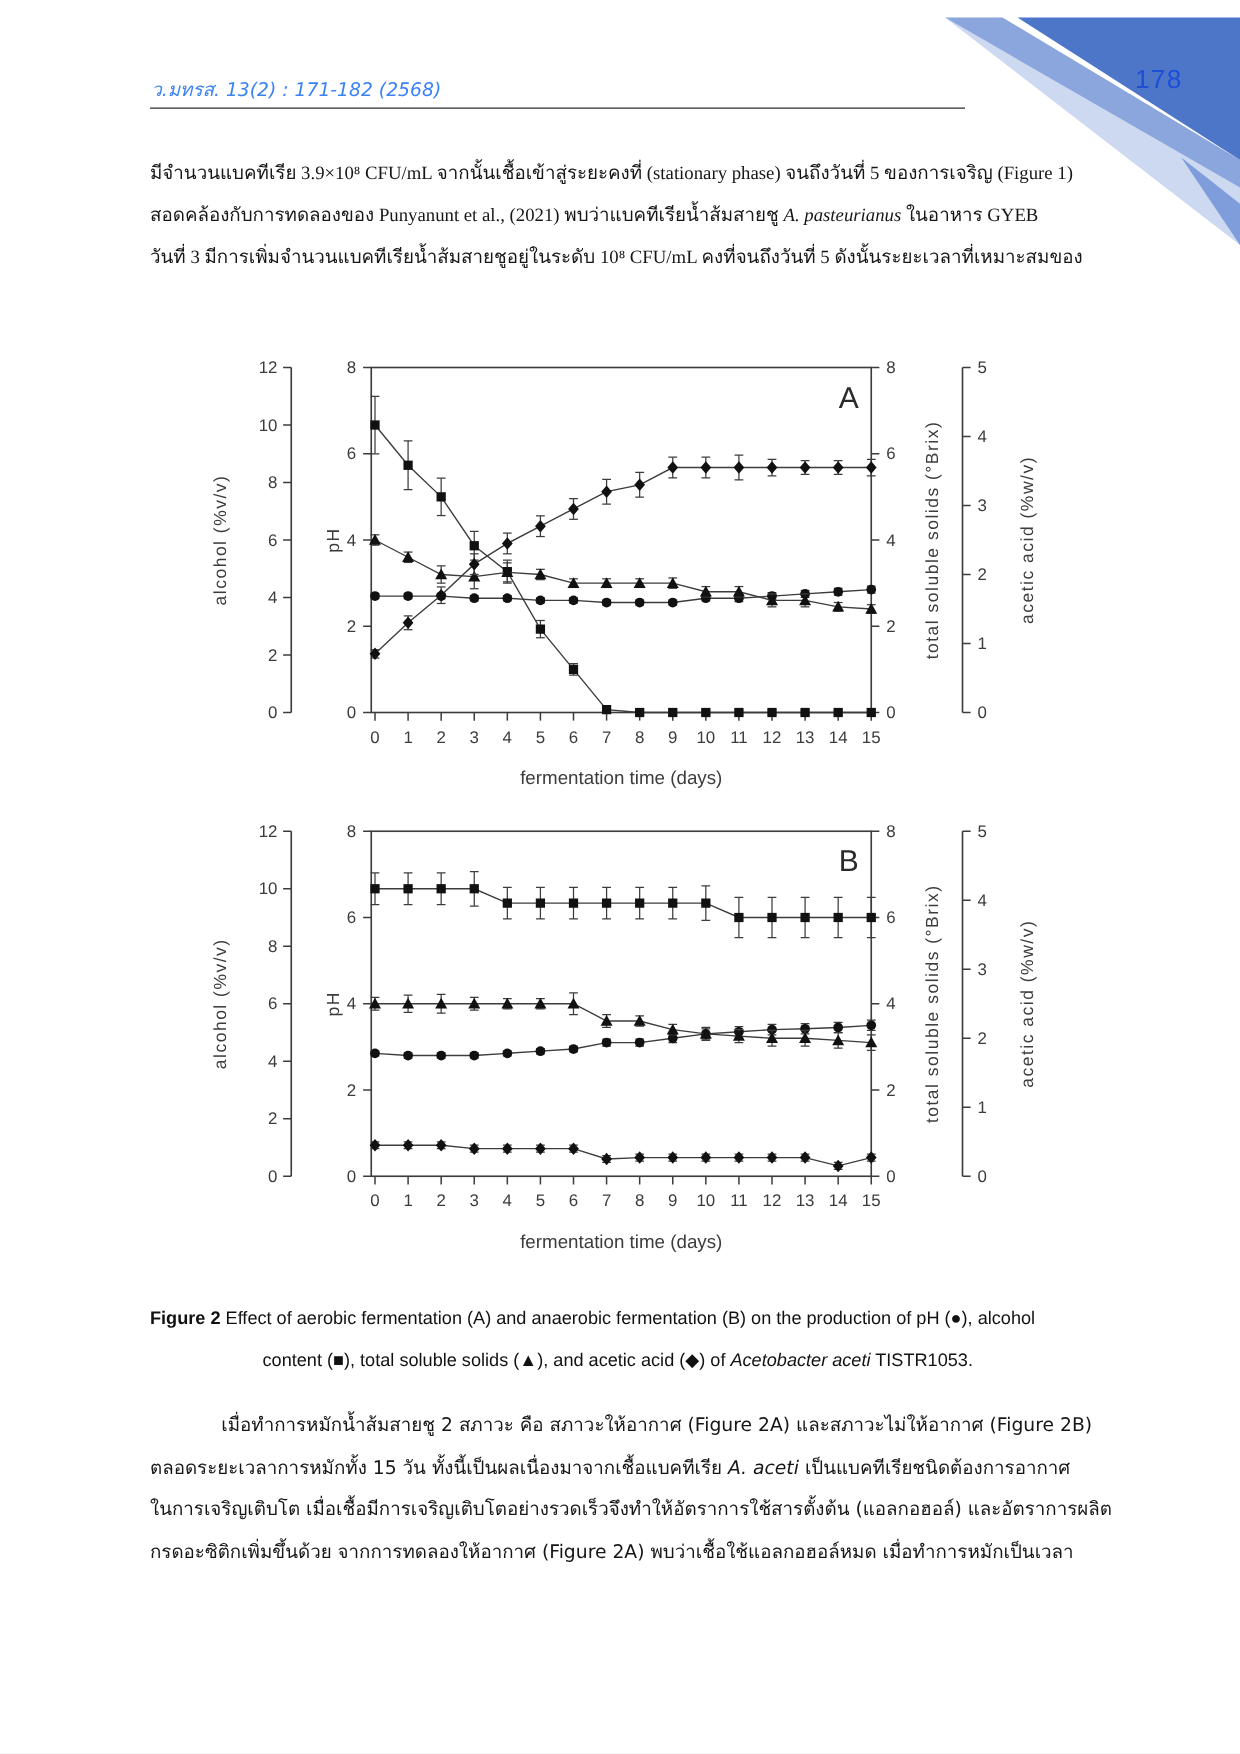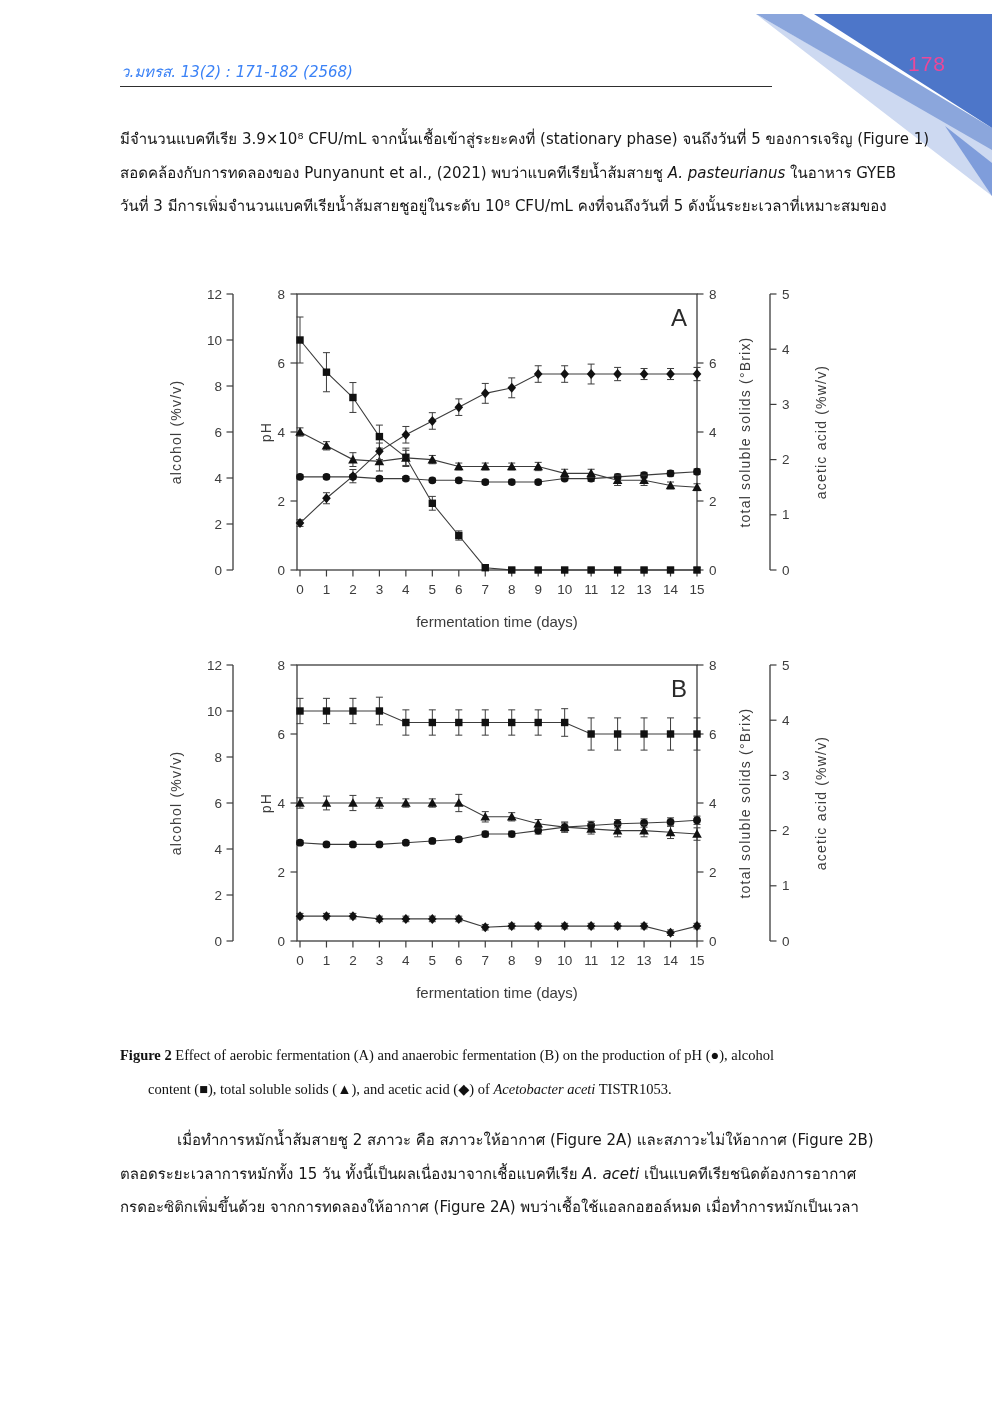--- a/index.html
+++ b/index.html
@@ -4,37 +4,37 @@
 <style>
   html,body{margin:0;padding:0;background:#e8e8e8;}
   .page{position:relative;width:992px;height:1403px;background:#ffffff;margin:0 auto;
         font-family:"DejaVu Sans",sans-serif;color:#1c1c1c;overflow:hidden;}
   
   .journal-ref{position:absolute;left:121px;top:60px;font-size:15px;font-style:italic;color:#3b82f6;}
   .header-rule{position:absolute;left:120px;top:86px;width:652px;border-top:1.6px solid #2e2e2e;}
   
   .corner{position:absolute;top:0;right:0;width:252px;height:200px;}
   .corner svg{position:absolute;top:0;left:0;}
-  .page-number{position:absolute;left:168px;top:52px;color:#ec4899;font-size:21px;
+  .page-number{position:absolute;left:168px;top:52px;color:#1d4ed8;font-size:21px;
                font-family:"Liberation Sans",sans-serif;letter-spacing:1px;}
   
   .para{position:absolute;left:120px;width:758px;font-size:15px;line-height:33.5px;color:#161616;}
-  .para-top{top:123px;}
+  .para-top{top:123px;font-family:Liberation Serif, serif;}
   .para-bottom{top:1124px;}
   .para .pline{white-space:nowrap;}
   .para-bottom .pline:first-child{text-indent:57px;}
   
   .chart-block{position:absolute;left:165px;width:680px;height:352px;}
   .chart-a{top:282px;}
   .chart-b{top:653px;}
   
   .caption{position:absolute;left:120px;top:1038px;width:770px;
-           font-family:Liberation Serif, serif;font-size:14.5px;line-height:34px;color:#111;}
+           font-family:Liberation Sans, sans-serif;font-size:14.5px;line-height:34px;color:#111;}
   .caption .cap-label{font-weight:bold;}
-  .caption .cap-line2{margin-left:28px;}
+  .caption .cap-line2{margin-left:90px;}
   .italic{font-style:italic;}
 </style>
 </head>
 <body>
 
 <div class="page">
 
   <div class="corner">
     <svg width="252" height="200" viewBox="0 0 252 200">
       <polygon points="16,14 252,148 252,196" fill="#cdd9f1"></polygon>
@@ -759,16 +759,17 @@
   </div>
 
   <div class="caption">
     <div><span class="cap-label">Figure 2</span><span> Effect of aerobic fermentation (A) and anaerobic fermentation (B) on the production of pH (●), alcohol</span></div>
     <div class="cap-line2"><span>content (■), total soluble solids (▲), and acetic acid (◆) of </span><span class="italic">Acetobacter aceti</span><span> TISTR1053.</span></div>
   </div>
 
   <div class="para para-bottom">
     <div class="pline"><span>เมื่อทำการหมักน้ำส้มสายชู 2 สภาวะ คือ สภาวะให้อากาศ (Figure 2A) และสภาวะไม่ให้อากาศ (Figure 2B)</span></div>
     <div class="pline"><span>ตลอดระยะเวลาการหมักทั้ง 15 วัน ทั้งนี้เป็นผลเนื่องมาจากเชื้อแบคทีเรีย </span><span class="italic">A. aceti</span><span> เป็นแบคทีเรียชนิดต้องการอากาศ</span></div>
+    <div class="pline"><span>ในการเจริญเติบโต เมื่อเชื้อมีการเจริญเติบโตอย่างรวดเร็วจึงทำให้อัตราการใช้สารตั้งต้น (แอลกอฮอล์) และอัตราการผลิต</span></div>
     <div class="pline"><span>กรดอะซิติกเพิ่มขึ้นด้วย จากการทดลองให้อากาศ (Figure 2A) พบว่าเชื้อใช้แอลกอฮอล์หมด เมื่อทำการหมักเป็นเวลา</span></div>
   </div>
 
 </div>
 
 </body></html>

